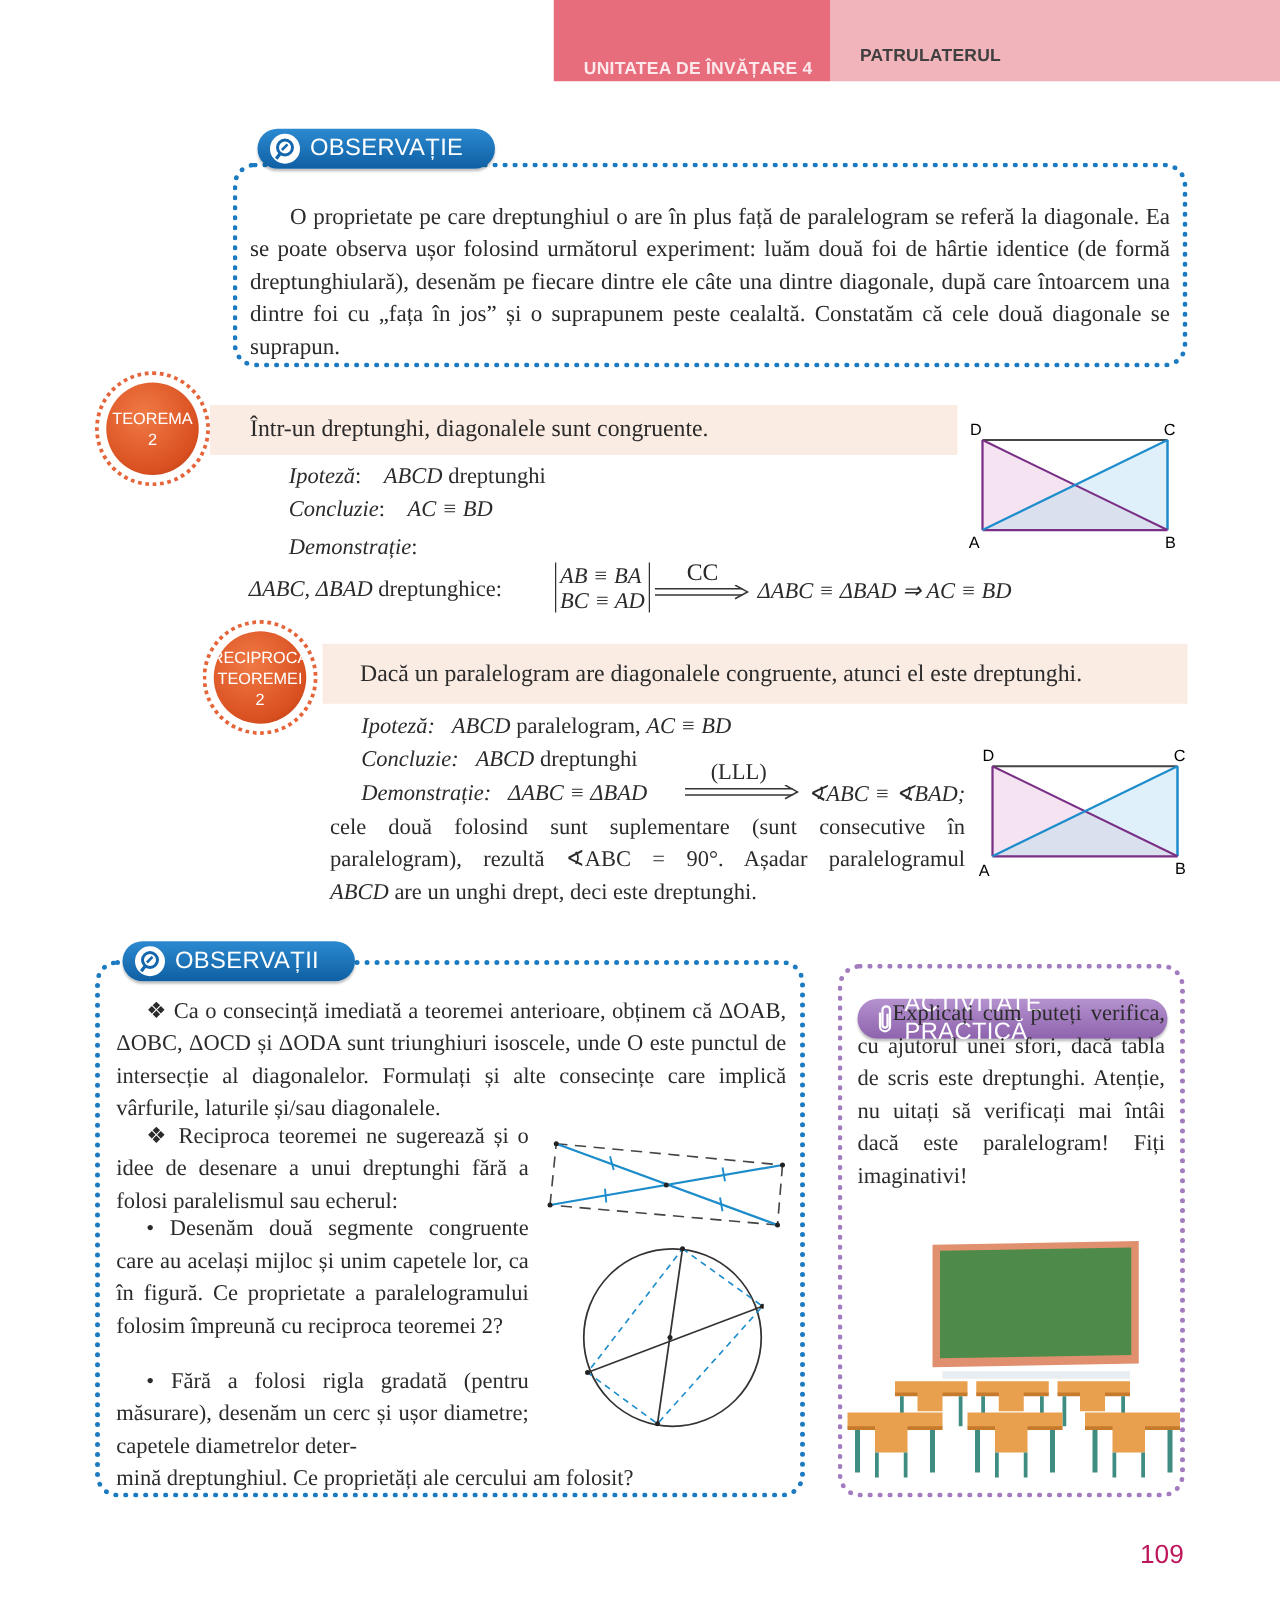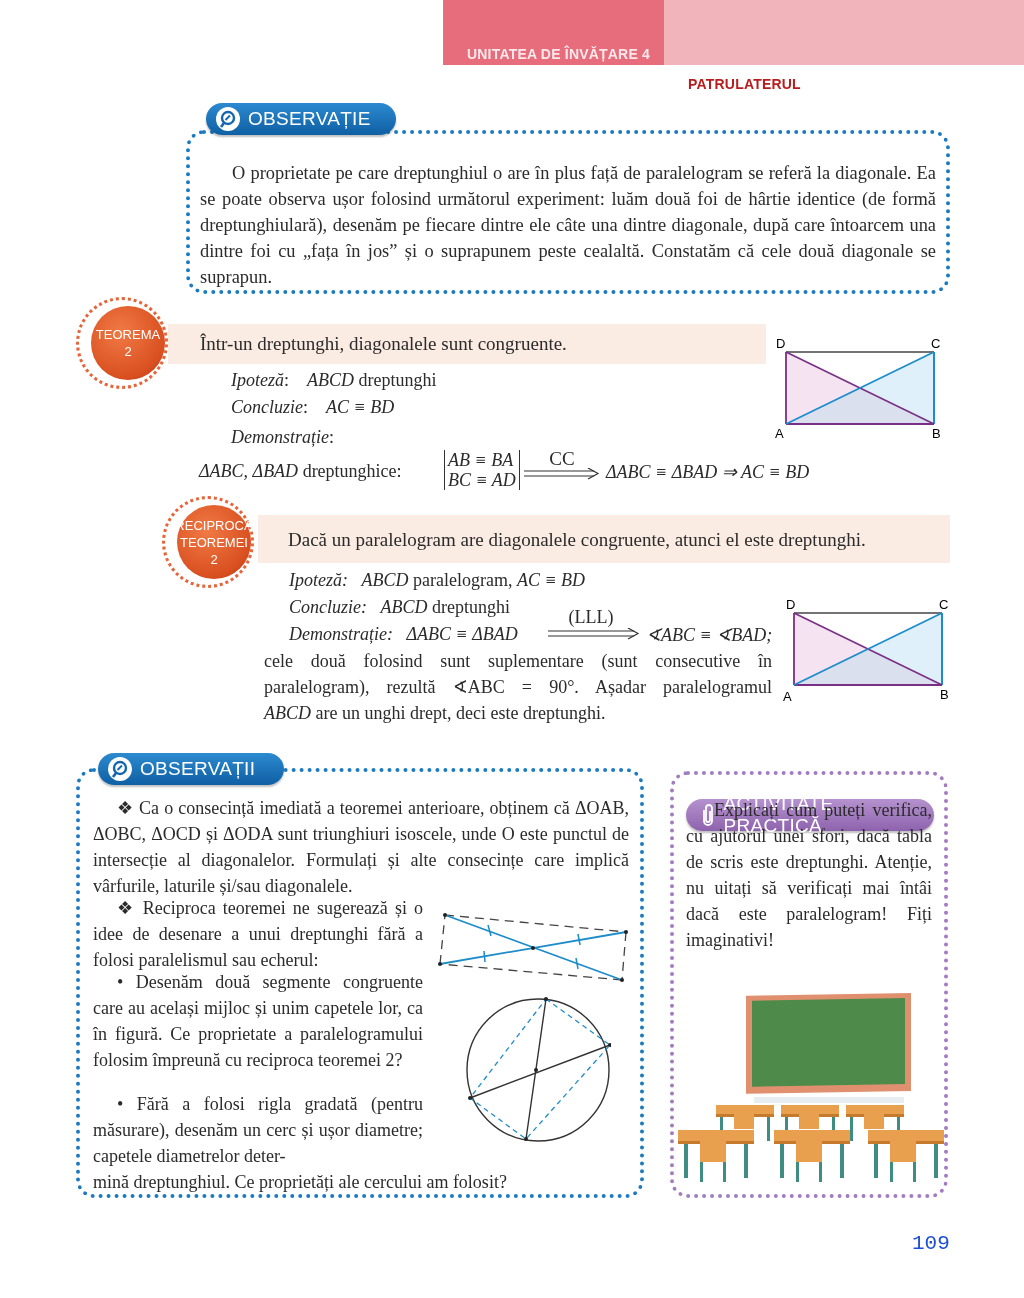--- a/index.html
+++ b/index.html
@@ -6,46 +6,46 @@
   body { width: 1024px; height: 1298px; position: relative; overflow: hidden;
          font-family: "DejaVu Serif", "Liberation Serif", serif; color: #2b2b2b; }
   .abs { position: absolute; }
 
   
   .hdr-left { left: 443px; top: 0; width: 221px; height: 65px; background: #e76c7c; }
   .hdr-right { left: 664px; top: 0; width: 360px; height: 65px; background: #f2b4bb; }
   .hdr-text { font-family: "Liberation Sans", sans-serif; font-weight: bold; font-size: 14px;
               letter-spacing: 0.2px; position: absolute; top: 36px; }
   .hdr-left .hdr-text { left: 24px; color: #fde8eb; margin-top: 10px; }
-  .hdr-right .hdr-text { left: 24px; color: #b91c1c; margin-top: 40px; }
+  .hdr-right .hdr-text { left: 24px; color: #404040; }
 
   
   .dotbox { position: absolute; border: 4px dotted #1c7bc0; border-radius: 18px; box-sizing: border-box; }
   .dotbox.purple { border-color: #a37cc0; }
 
   .pill { position: absolute; height: 32px; border-radius: 16px; background: linear-gradient(#2c8ad0, #0f5fa3);
           color: #fff; font-family: "Liberation Sans", sans-serif; font-size: 19px; display: flex; align-items: center;
           box-shadow: 0 2px 2px rgba(0,0,0,0.25); }
   .pill.purple { background: linear-gradient(#b592cf, #8e63ad); margin-top: 44px; }
   .pill .ic { width: 24px; height: 24px; border-radius: 50%; background: #fff; margin: 0 8px 0 10px; position: relative; display:flex; align-items:center; justify-content:center; }
   .pill .lbl { letter-spacing: 0.3px; }
 
   .para { position: absolute; font-size: 18px; line-height: 26px; text-align: justify; font-family: "Liberation Serif", serif; }
 
   
   .badge { position: absolute; width: 92px; height: 92px; border-radius: 50%; border: 3px dotted #e6643a; box-sizing: border-box;
-           display: flex; align-items: center; justify-content: flex-end; }
+           display: flex; align-items: center; justify-content: center; }
   .badge .inner { width: 74px; height: 74px; border-radius: 50%; background: radial-gradient(circle at 40% 35%, #f07a45, #d94f20 70%, #a83710);
                   color: #fff; font-family: "Liberation Sans", sans-serif; font-size: 13px; text-align: center; line-height: 17px;
                   display: flex; align-items: center; justify-content: center; flex-direction: column; }
   .band { position: absolute; background: #fbece3; }
 
   .mathline { position: absolute; font-family: "Liberation Serif", serif; font-size: 18px; white-space: nowrap; }
   .it { font-style: italic; }
-  .pagenum { position: absolute; left: 912px; top: 1232px; font-family: Liberation Mono, monospace; font-size: 21px; color: #1d4ed8; text-align: center; }
+  .pagenum { position: absolute; left: 912px; top: 1232px; font-family: Liberation Sans, sans-serif; font-size: 21px; color: #be185d; text-align: center; }
 </style>
 </head>
 <body>
 
 <div class="abs hdr-left">
   <span class="hdr-text">UNITATEA DE ÎNVĂȚARE 4</span>
 </div>
 <div class="abs hdr-right">
   <span class="hdr-text">PATRULATERUL</span>
 </div>

